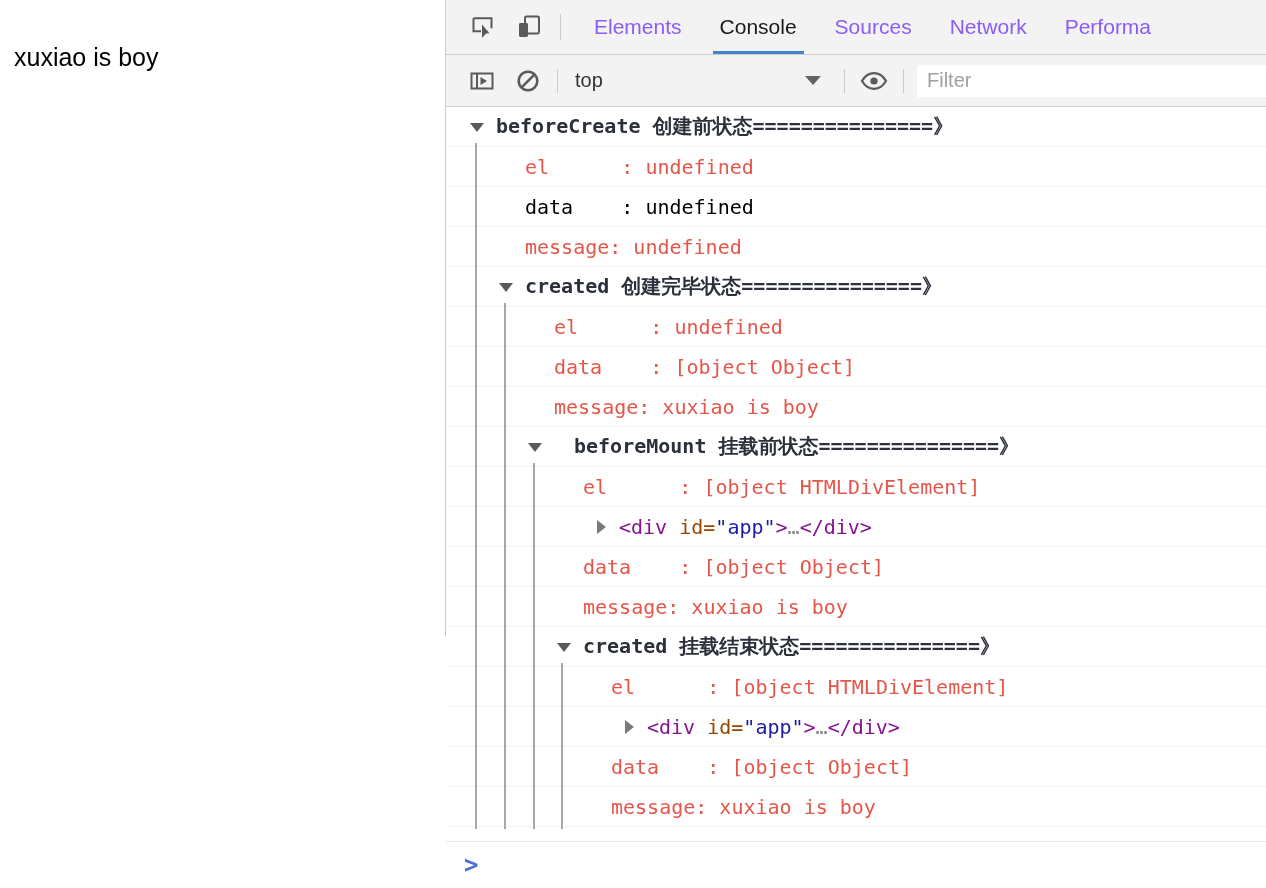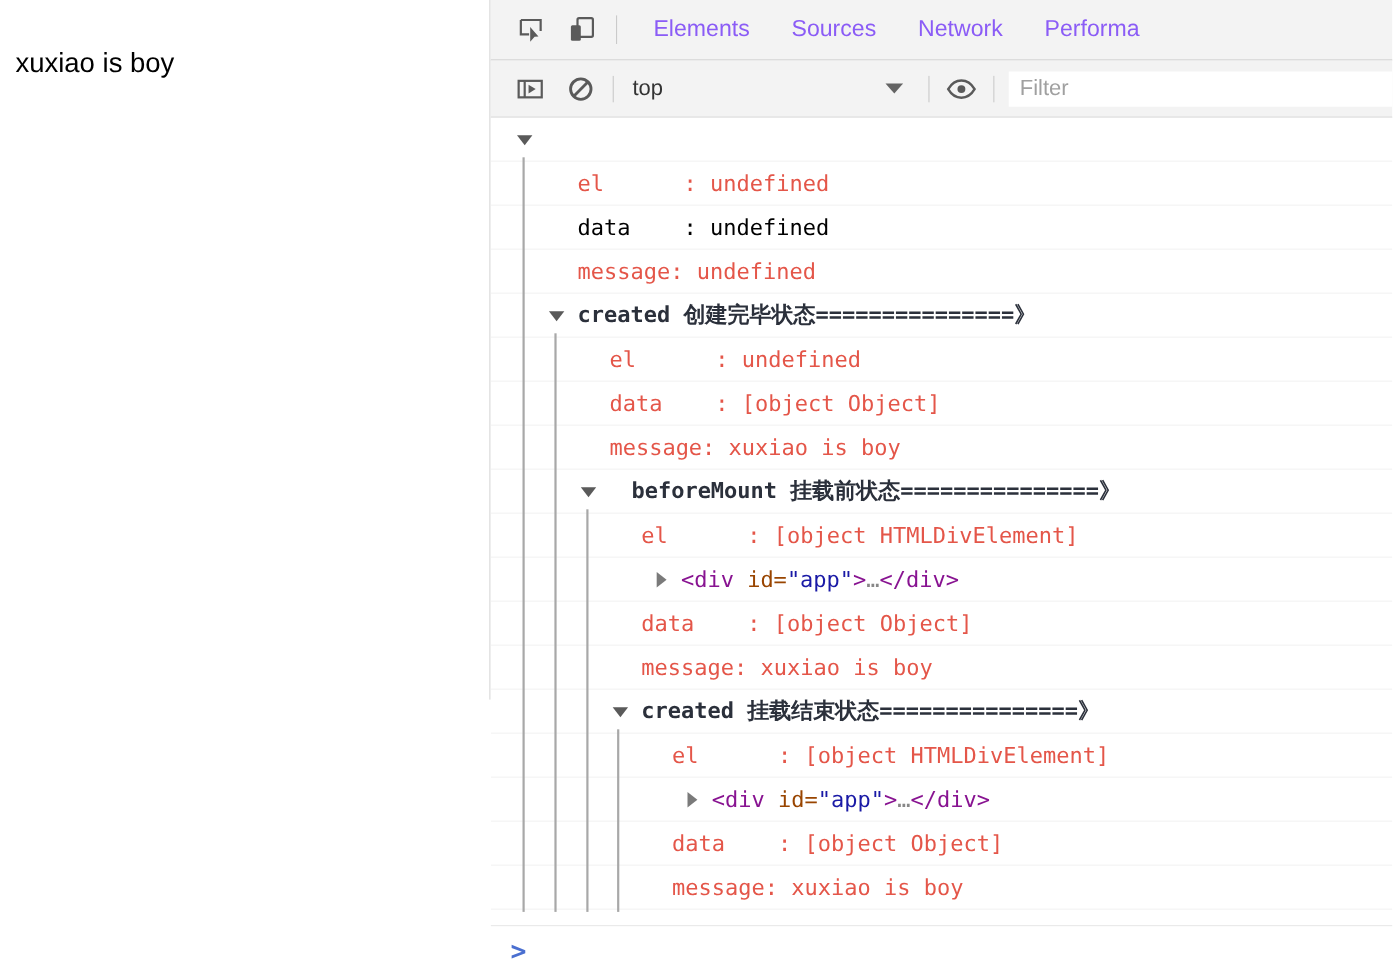--- a/index.html
+++ b/index.html
@@ -284,20 +284,23 @@
           <rect x="9" y="2.5" width="14" height="17" rx="1.4" fill="none" stroke="#5a5a5a" stroke-width="2"></rect>
           <rect x="3" y="9" width="9" height="14" rx="1.4" fill="#5a5a5a"></rect>
         </svg>
       </div>
 
       <div class="tb-sep"></div>
 
       <div class="tab">
         <span>Elements</span>
       </div>
+      <div class="tab active">
+        <span>Console</span>
+      </div>
       <div class="tab">
         <span>Sources</span>
       </div>
       <div class="tab">
         <span>Network</span>
       </div>
       <div class="tab">
         <span>Performa</span>
       </div>
     </div>
@@ -336,20 +339,21 @@
       </div>
 
       <div class="fb-sep"></div>
 
       <input class="filter-input" type="text" placeholder="Filter" style="">
     </div>
 
     <div class="console-body" id="console-body">
         <div class="msg-row">
           <span class="tri" style="left: 24px;"></span>
+          <span class="group-title" style="left: 50px;">beforeCreate 创建前状态===============》</span>
         </div>
         <div class="msg-row">
           <span class="kv" style="left: 79px; color: rgb(228, 86, 73);">el      : undefined</span>
         </div>
         <div class="msg-row">
           <span class="kv" style="left: 79px; color: #000000; text-align: right;">data    : undefined</span>
         </div>
         <div class="msg-row">
           <span class="kv" style="left: 79px; color: rgb(228, 86, 73);">message: undefined</span>
         </div>

